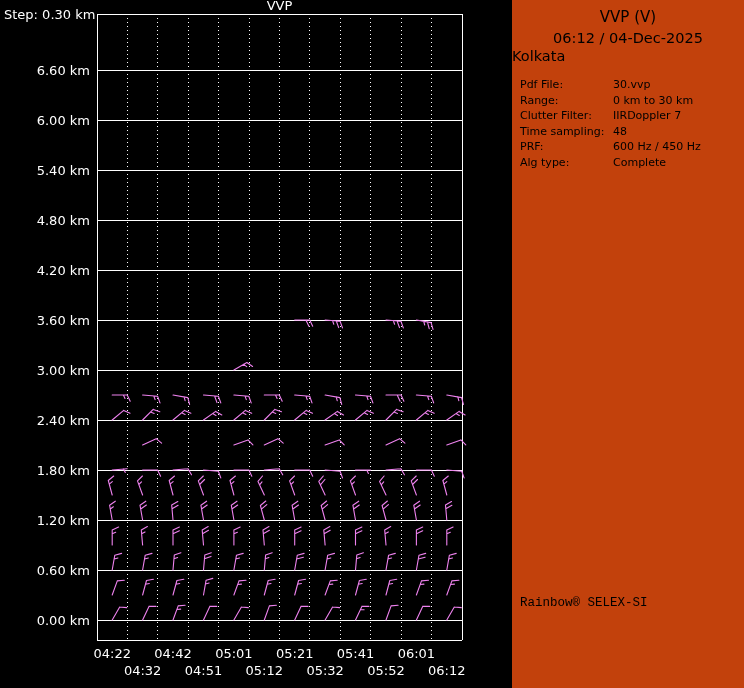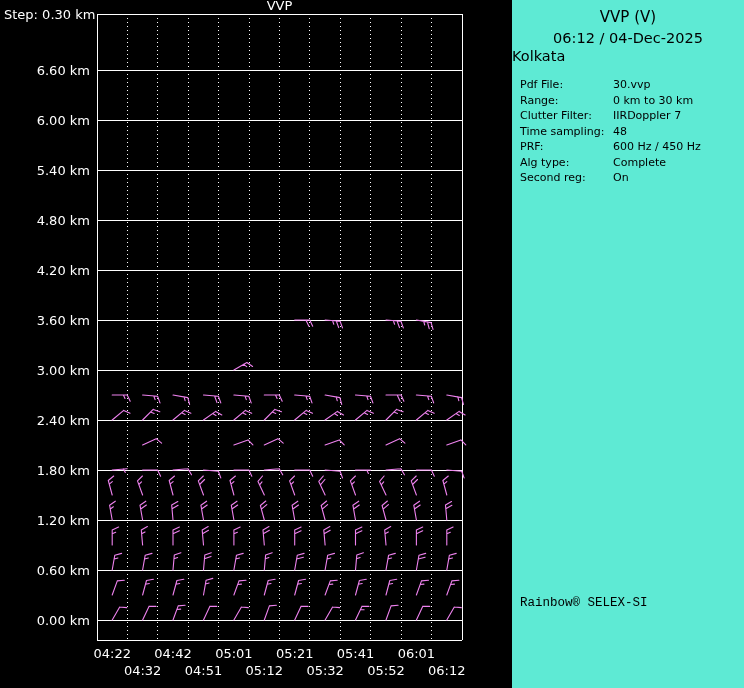--- a/index.html
+++ b/index.html
@@ -7,21 +7,21 @@
     width:744px;height:688px;background:#000;
     font-family:"DejaVu Sans","Liberation Sans",sans-serif;
     overflow:hidden;
   }
   .app{position:relative;width:744px;height:688px;}
   .chart-region{
     position:absolute;left:0;top:0;width:512px;height:688px;background:#000000;
   }
   .side-panel{
     position:absolute;left:512px;top:0;width:232px;height:688px;
-    background:#5eead4;color:#000;
+    background:#c2410c;color:#000;
   }
   .panel-title{margin-top:8px;text-align:center;font-size:15px;color:#000;}
   .panel-datetime{margin-top:4px;text-align:center;font-size:14.5px;color:#000;}
   .panel-site{margin-top:2px;text-align:left;font-size:14.5px;color:#000;}
   .param-list{margin:13px 0 0 8px;font-size:11px;color:#000;}
   .param-row{display:flex;line-height:15.5px;white-space:nowrap;}
   .param-label{flex:0 0 93px;width:93px;}
   .param-value{flex:1 1 auto;}
   .panel-footer{position:absolute;left:8px;top:596px;font-size:12.5px;color:#000;font-family:Liberation Mono, monospace;}
   svg text{font-family:"DejaVu Sans","Liberation Sans",sans-serif;}
@@ -230,21 +230,17 @@
           <span class="param-value">48</span>
         </div>
         <div class="param-row">
           <span class="param-label">PRF:</span>
           <span class="param-value">600 Hz / 450 Hz</span>
         </div>
         <div class="param-row">
           <span class="param-label">Alg type:</span>
           <span class="param-value">Complete</span>
         </div>
-        <div class="param-row">
-          <span class="param-label">Second reg:</span>
-          <span class="param-value">On</span>
-        </div>
       </div>
     <div class="panel-footer">Rainbow® SELEX-SI</div>
   </div>
 
 </div>
 
 </body></html>

